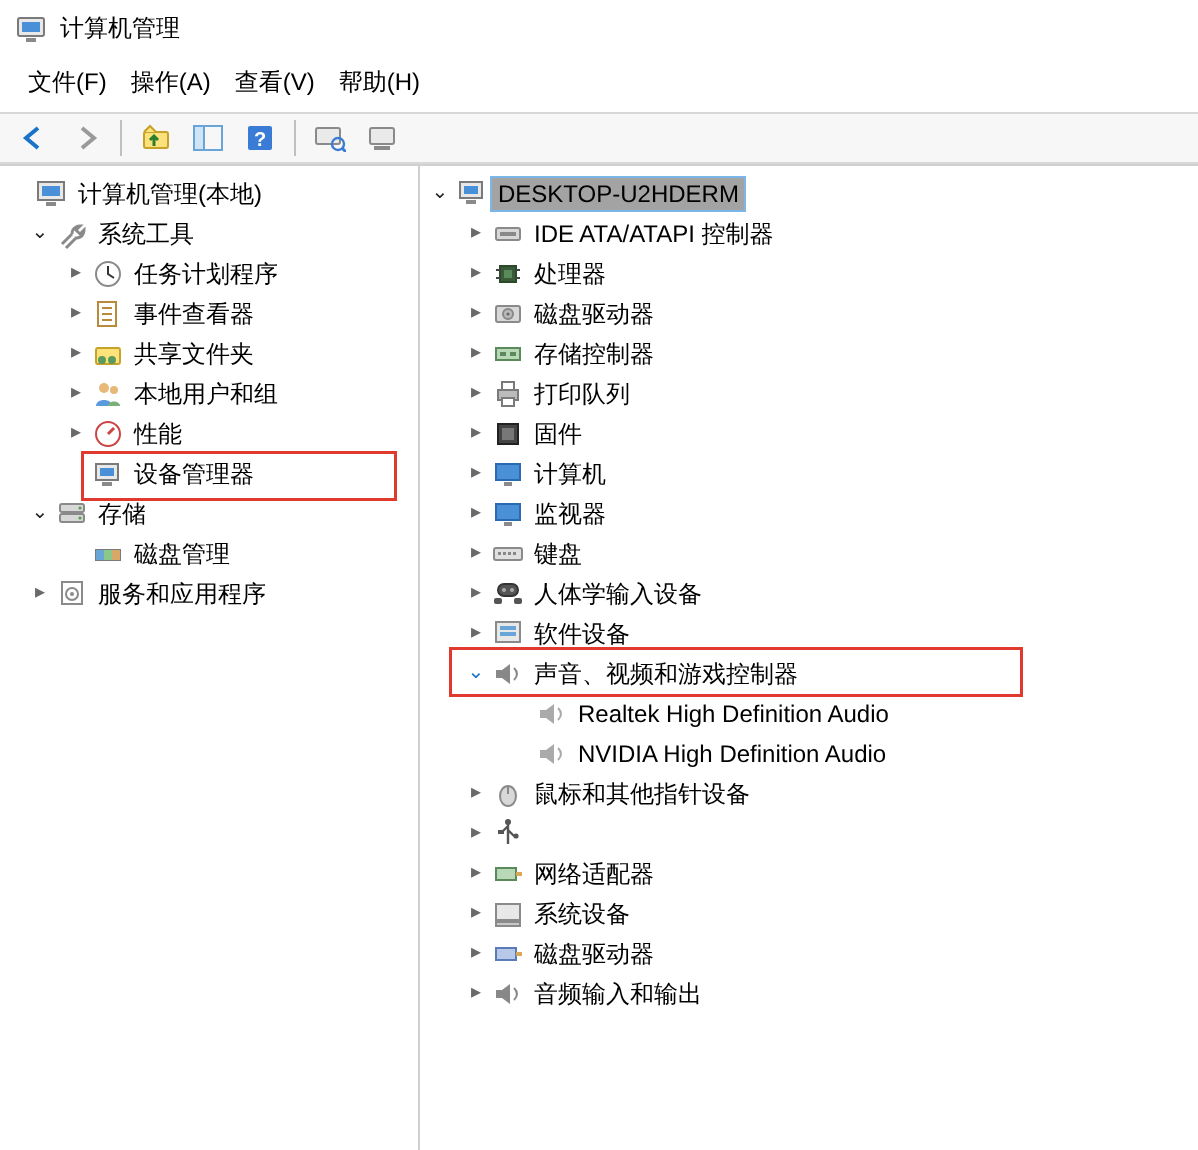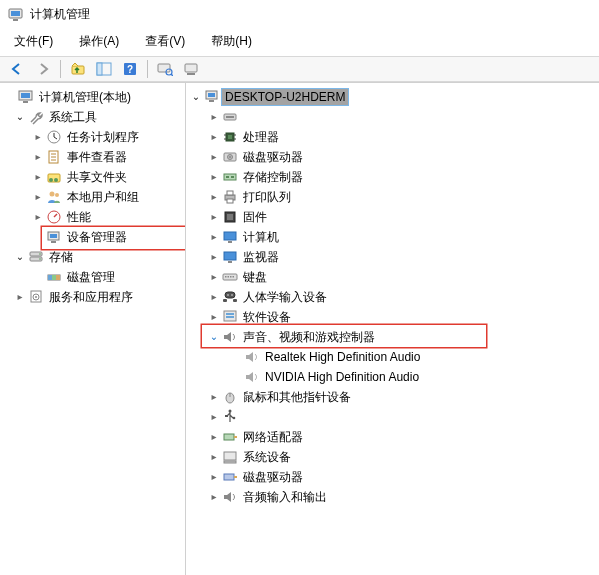--- a/index.html
+++ b/index.html
@@ -8,34 +8,34 @@
     font-family: "Microsoft YaHei", "Segoe UI", Tahoma, sans-serif;
     font-size: 12px;
     background: #fff;
     color: #000;
     width: 599px;
     height: 575px;
     overflow: hidden;
   }
   .window { width: 599px; height: 575px; display: flex; flex-direction: column; }
   .titlebar { display: flex; align-items: center; padding: 6px 8px; gap: 6px; }
-  .menubar { display: flex; gap: 18px; padding: 2px 10px 4px 10px; }
+  .menubar { display: flex; gap: 4px; padding: 2px 10px 4px 10px; }
   .menubar span { padding: 2px 4px; cursor: default; }
   .toolbar {
     display: flex; gap: 4px; padding: 2px 6px;
     border-top: 1px solid #d8d8d8; border-bottom: 1px solid #d8d8d8;
     background: #f7f7f7;
     align-items: center; height: 26px;
   }
   .tool-btn { width: 22px; height: 20px; display: flex; align-items: center; justify-content: center; border: 1px solid transparent; }
   .sep { width: 1px; height: 18px; background: #c0c0c0; margin: 0 2px; }
 
   .body-split { flex: 1; display: flex; min-height: 0; position: relative; border-top: 1px solid #d0d0d0; }
   .left-pane {
-    width: 186px; border-right: 1px solid #d0d0d0; padding: 4px 2px;
+    width: 210px; border-right: 1px solid #d0d0d0; padding: 4px 2px;
     overflow: hidden;
   }
   .right-pane { flex: 1; padding: 4px 2px; overflow: hidden; position: relative; }
 
   .tree { position: relative; }
   .tree-row {
     display: flex; align-items: center; height: 20px; gap: 2px;
     white-space: nowrap; position: relative;
   }
   .tree-row .indent { display: inline-block; height: 1px; }
@@ -290,20 +290,21 @@
         </div>
         <div class="tree-row">
           <span class="indent" style="width:18px"></span>
           <span class="toggle">▸</span>
           <span class="icon">
               <svg width="16" height="16" viewBox="0 0 16 16">
                 <rect x="2" y="5" width="12" height="6" rx="1" fill="#d8d8d8" stroke="#8a8a8a"></rect>
                 <rect x="4" y="7" width="8" height="2" fill="#8a8a8a"></rect>
               </svg>
             </span>
+          <span class="label">IDE ATA/ATAPI 控制器</span>
         </div>
         <div class="tree-row">
           <span class="indent" style="width:18px"></span>
           <span class="toggle">▸</span>
           <span class="icon">
               <svg width="16" height="16" viewBox="0 0 16 16">
                 <rect x="4" y="4" width="8" height="8" fill="#3a5a3a" stroke="#2a4a2a"></rect>
                 <rect x="6" y="6" width="4" height="4" fill="#5a8a5a"></rect>
                 <line x1="2" y1="6" x2="4" y2="6" stroke="#444"></line>
                 <line x1="2" y1="10" x2="4" y2="10" stroke="#444"></line>

